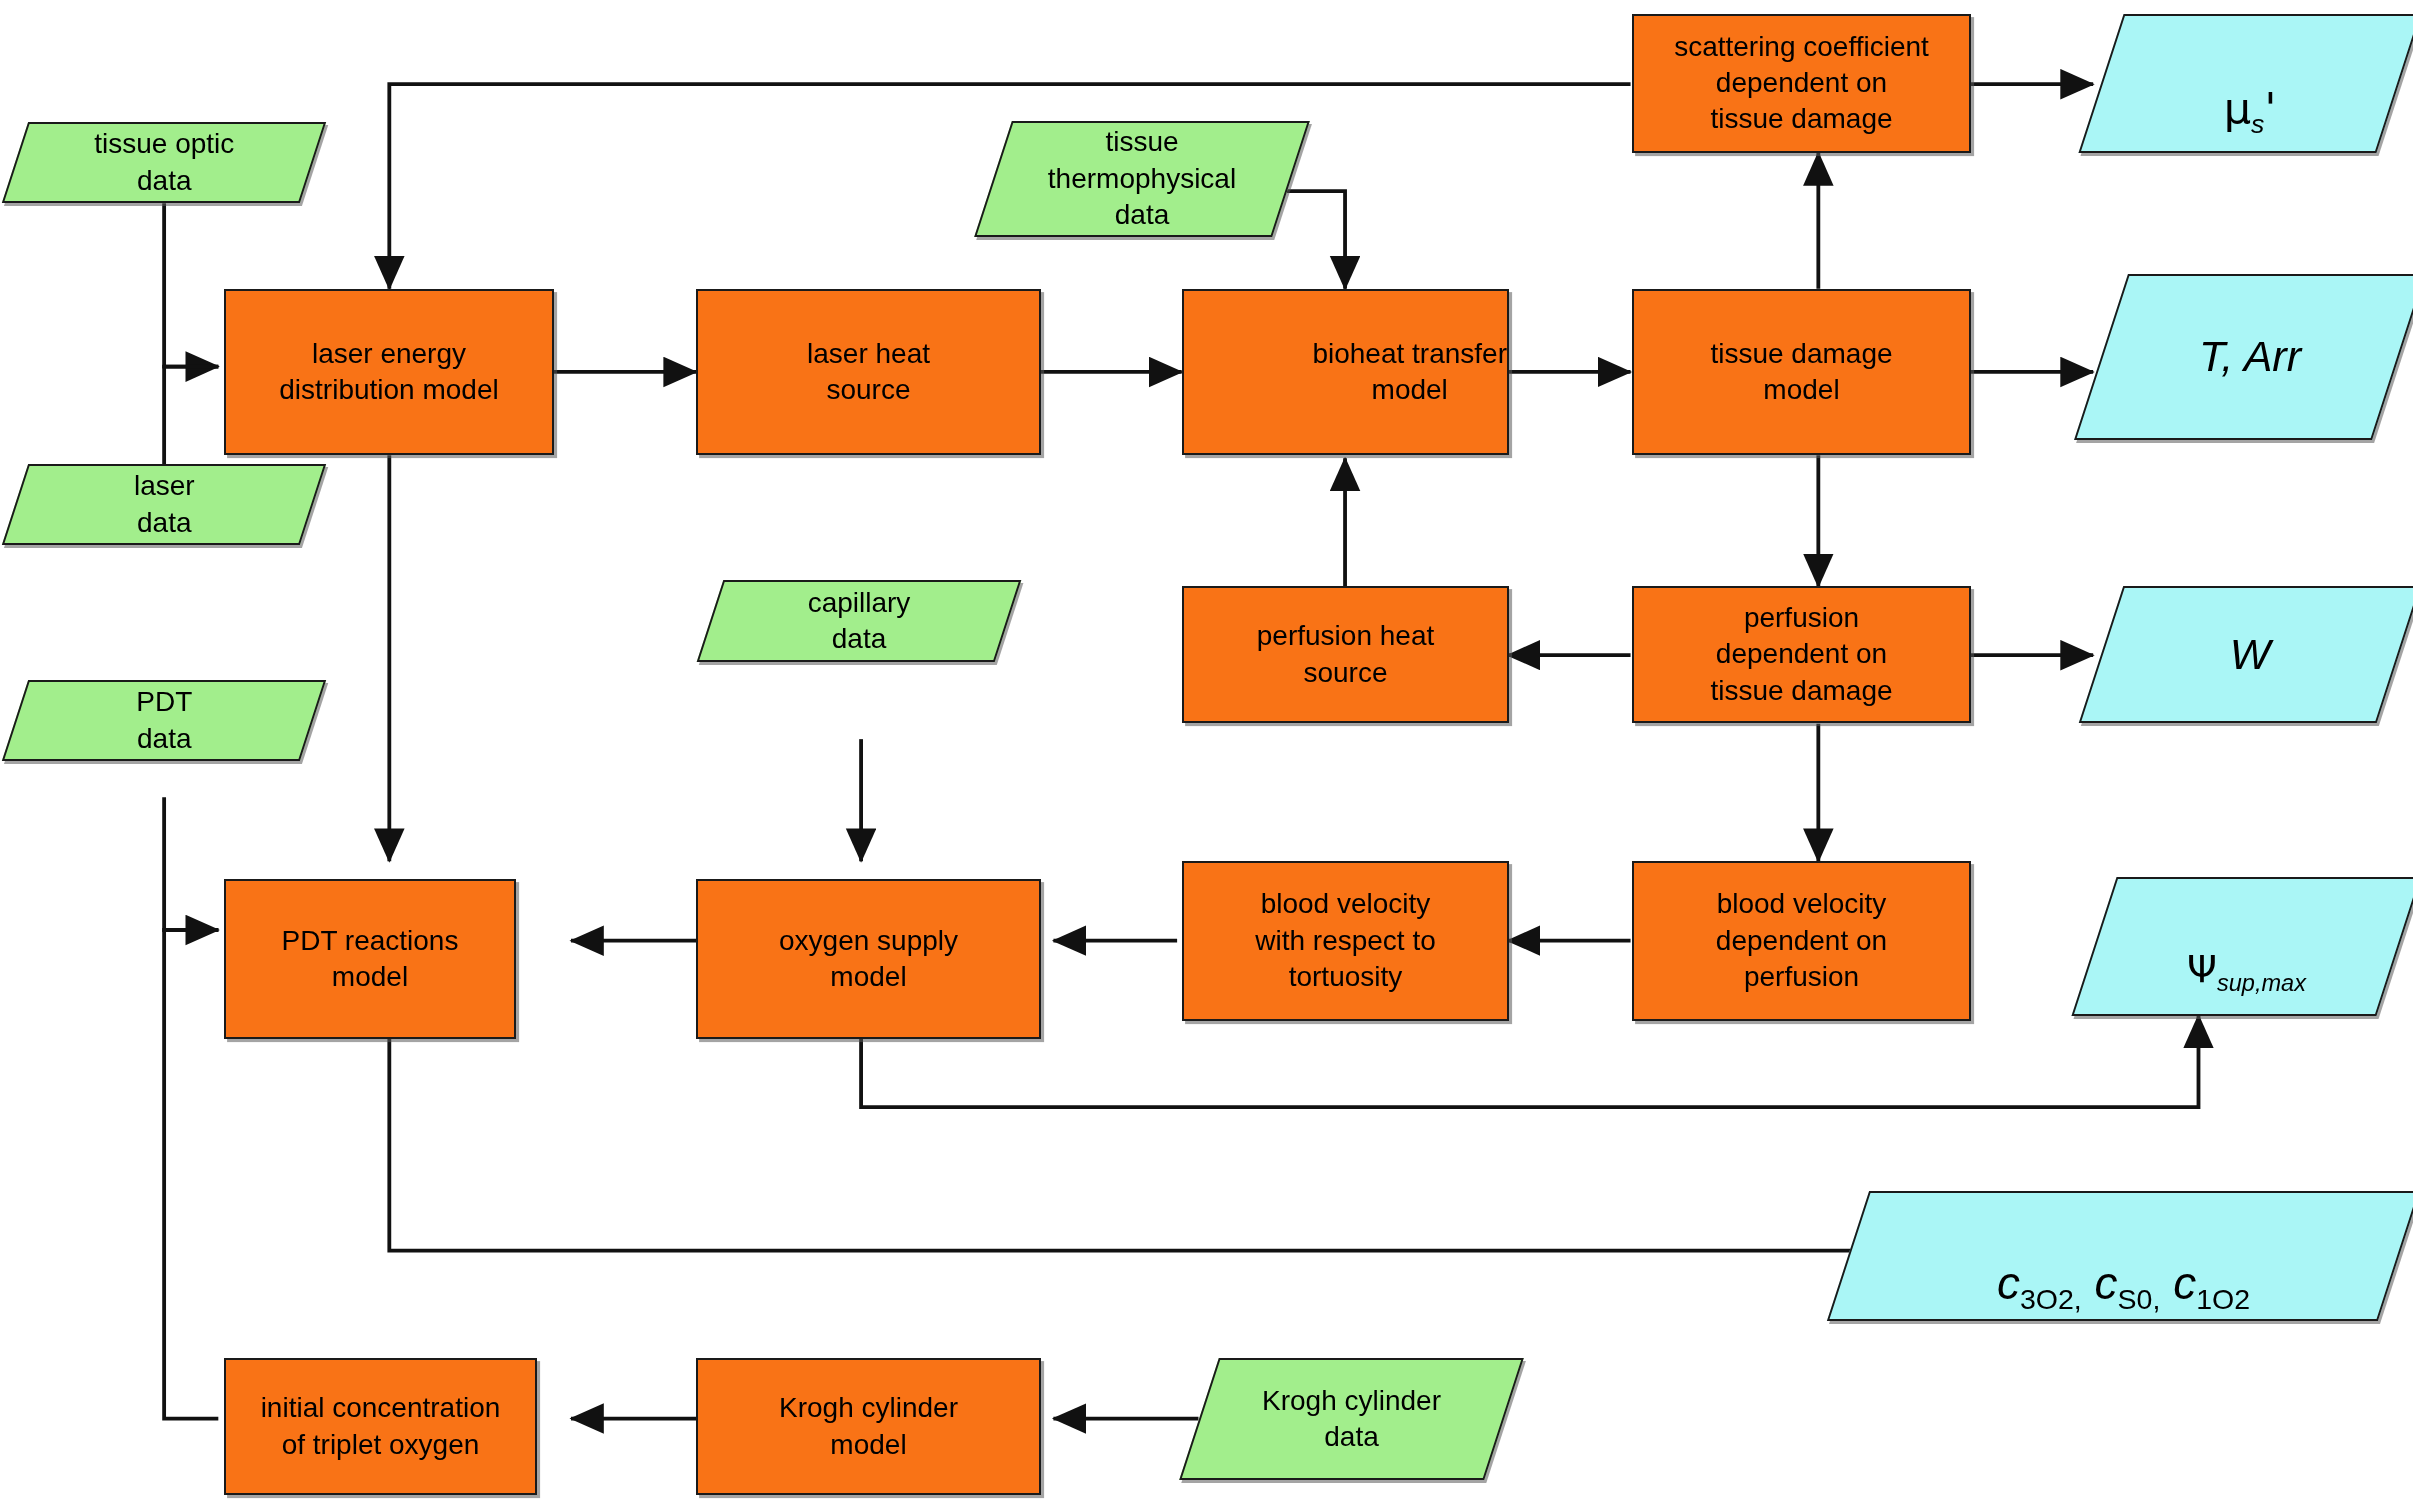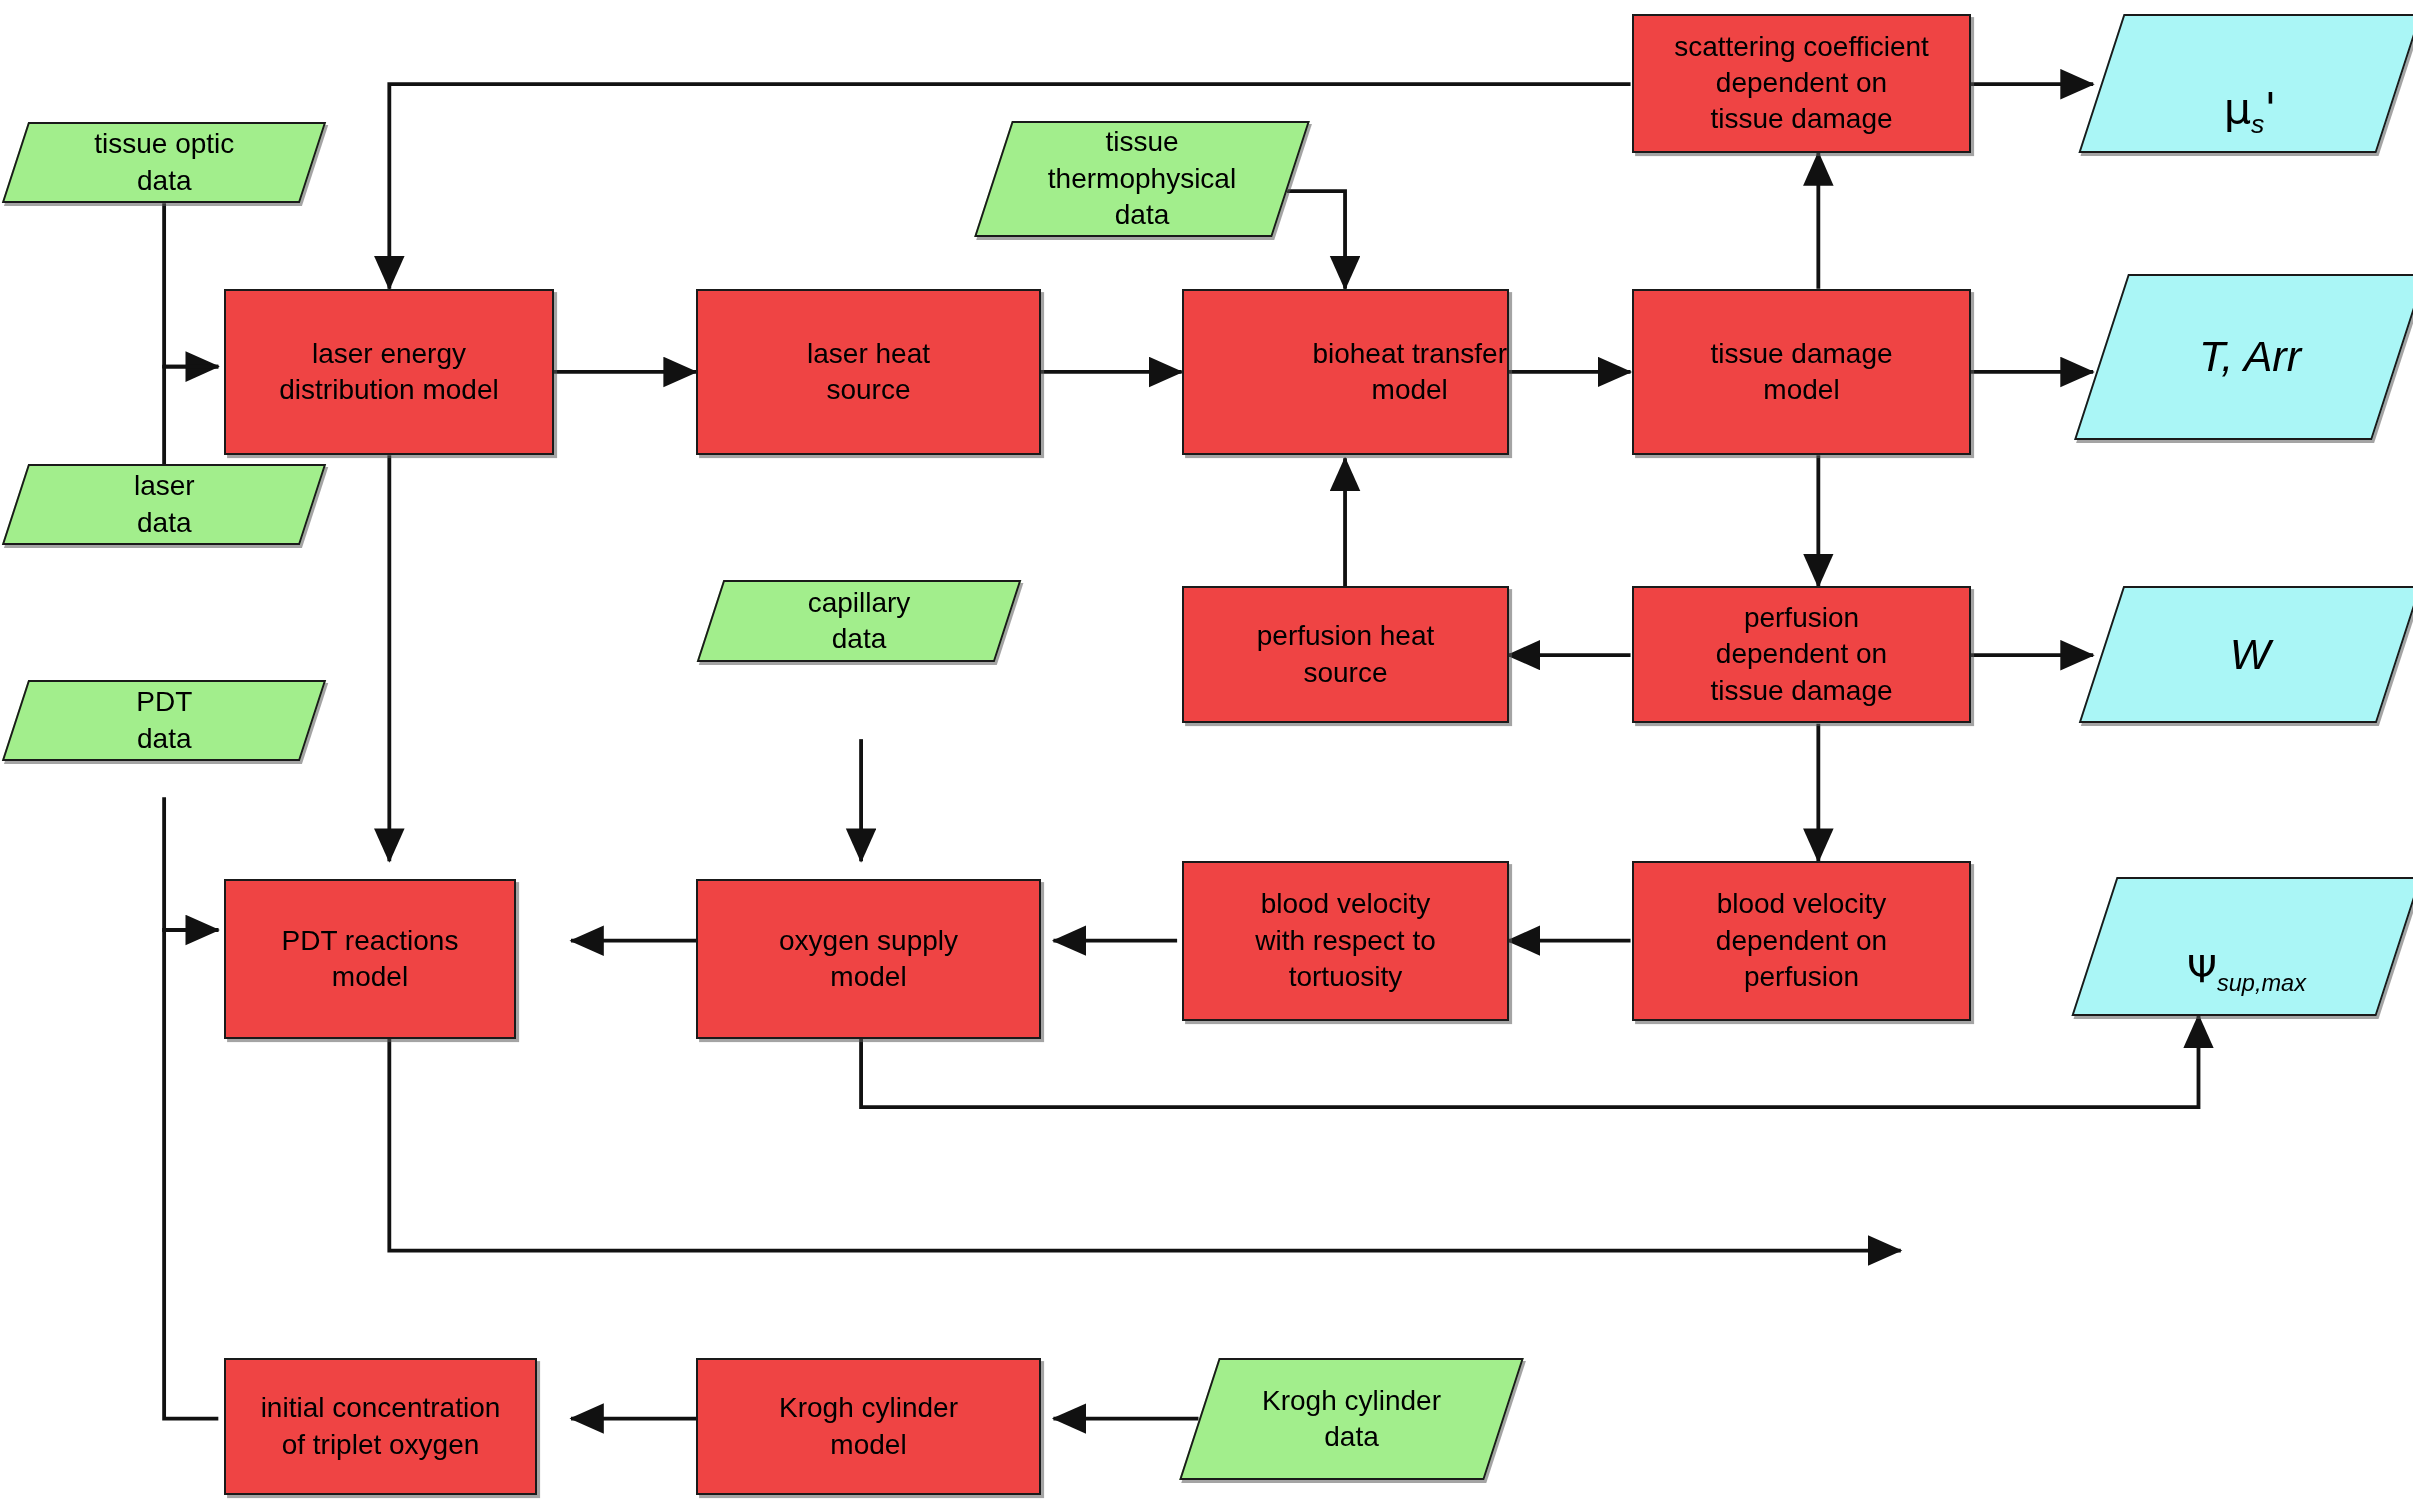--- a/index.html
+++ b/index.html
@@ -15,21 +15,21 @@
     position:absolute;
     box-sizing:border-box;
     display:flex;align-items:center;justify-content:center;
     text-align:center;
     color:#000000;
     line-height:1.30;
     white-space:pre-line;
     z-index:5;
   }
   .proc{
-    background:#ef4444;
+    background:#f97316;
     border:2.3px solid #1a1a1a;
     font-size:28px;
     box-shadow:3.1px 3.1px 0 rgba(90,90,90,0.55);
   }
   .para{
     font-size:28px;
     z-index:5;
   }
   .para .skew{
     position:absolute;left:0;top:0;width:100%;height:100%;
@@ -236,15 +236,21 @@
     <div class="txt">W</div>
   </div>
 
   <div class="node para out" style="left:2094px;top:877px;width:305px;height:139px;">
     <div class="skew"></div>
     <div class="txt" style="font-size:38px;">
       <span class="mathsym">Ψ</span><span class="sub ital">sup,max</span>
     </div>
   </div>
 
+  <div class="node para out" style="left:1848px;top:1191px;width:551px;height:130px;">
+    <div class="skew"></div>
+    <div class="txt" style="font-size:46px;">
+      <span>c</span><span class="sub" style="font-style:normal;">3O2,</span>&nbsp;<span>c</span><span class="sub" style="font-style:normal;">S0,</span>&nbsp;<span>c</span><span class="sub" style="font-style:normal;">1O2</span>
+    </div>
+  </div>
 
 </div>
 
 
 </body></html>

